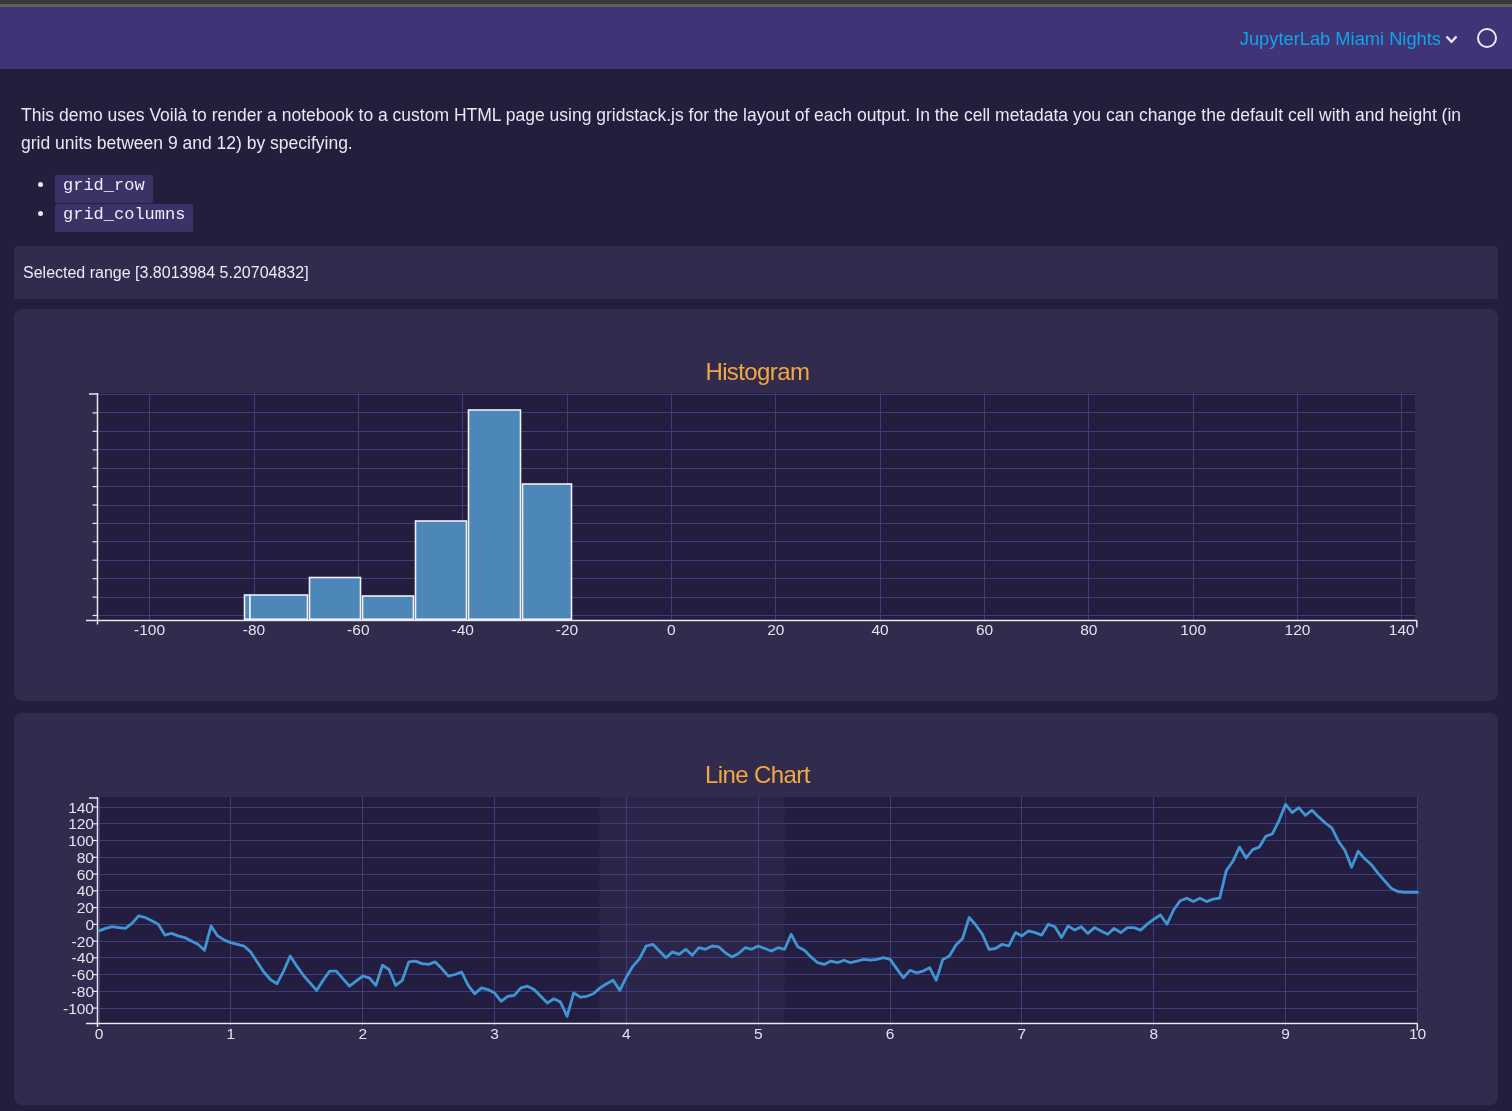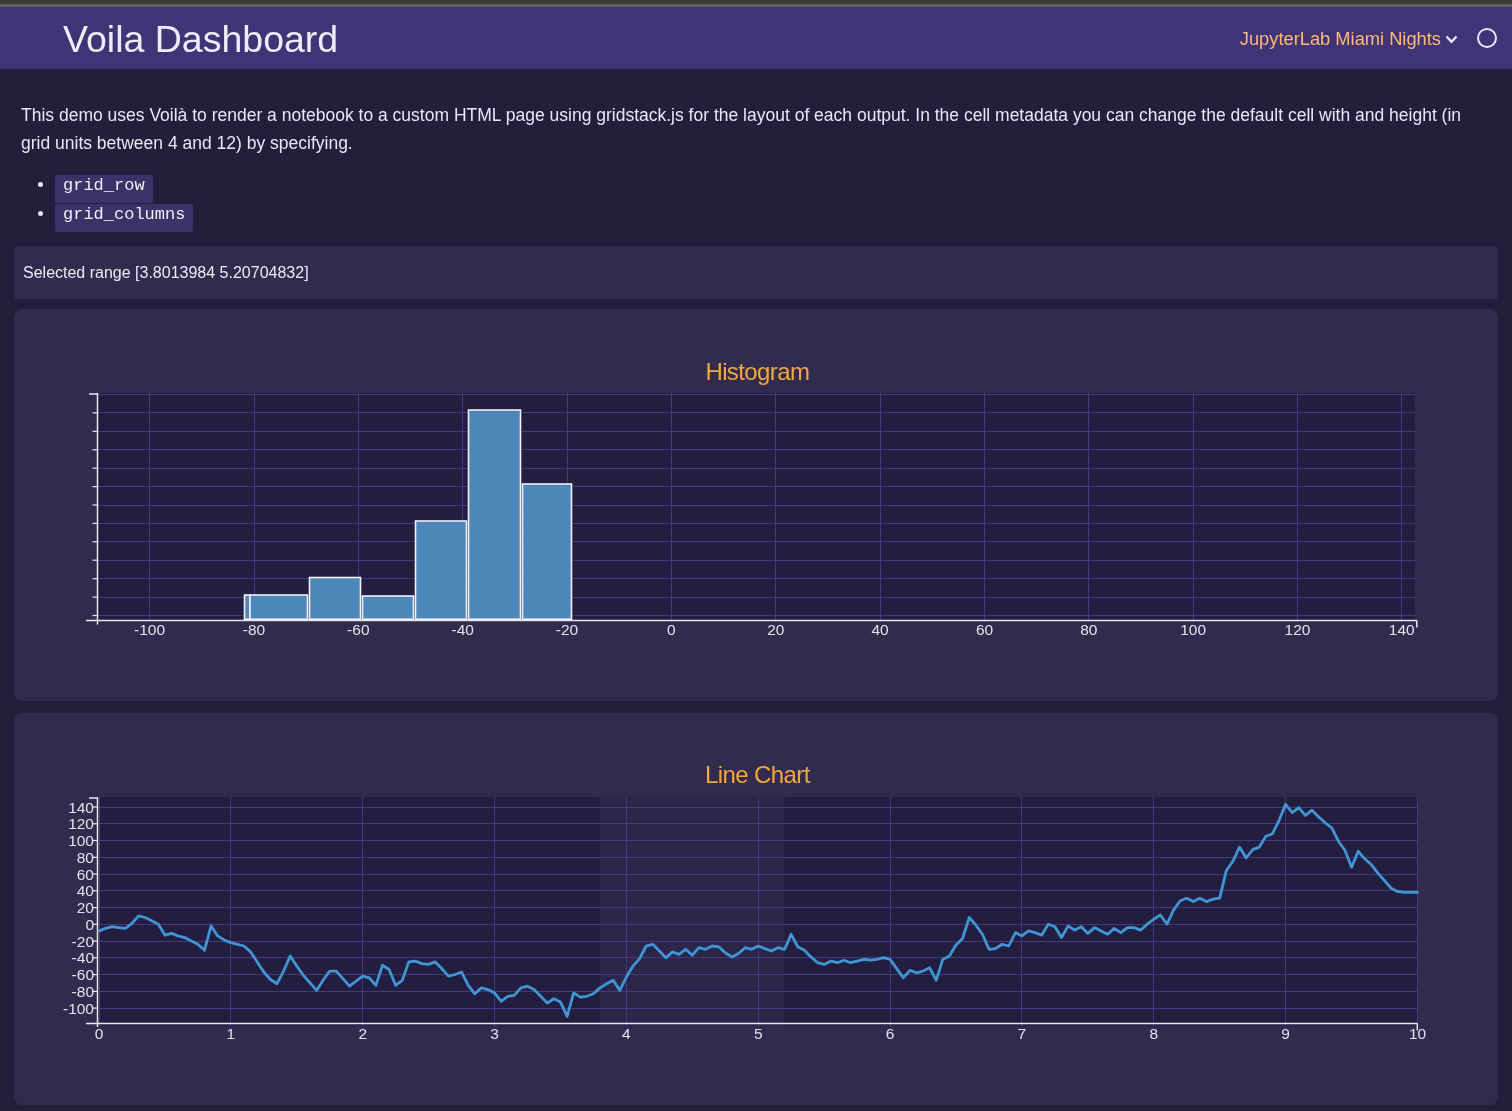--- a/index.html
+++ b/index.html
@@ -3,21 +3,21 @@
 <meta charset="utf-8">
 <title>Voila Dashboard</title>
 <style>
   * { margin:0; padding:0; box-sizing:border-box; }
   html,body { width:1512px; height:1111px; background:#221e3b;
     font-family:"Liberation Sans", sans-serif; overflow:hidden; }
   .strip1 { position:absolute; left:0; top:0; width:1512px; height:4px; background:#3a3a3a; }
   .strip2 { position:absolute; left:0; top:4px; width:1512px; height:3px; background:#606060; }
   .header { position:absolute; left:0; top:7px; width:1512px; height:62px; background:#403476; }
   .htitle { position:absolute; left:63px; top:10.5px; font-size:37.5px; color:#eeecf8; font-weight:400; }
-  .hright { position:absolute; right:71px; top:21px; font-size:18.3px; color:#fdba74; }
+  .hright { position:absolute; right:71px; top:21px; font-size:18.3px; color:#0ea5e9; }
   .chev { position:absolute; right:54px; top:28px; }
   .circ { position:absolute; right:15px; top:20.5px; width:20px; height:20px;
           border:2.4px solid #e8e8fa; border-radius:50%; }
   .intro { position:absolute; left:21px; top:100.5px; width:1472px; font-size:17.5px;
            line-height:28px; color:#e9e7f3; }
   ul { position:absolute; left:21px; top:171px; list-style:disc; color:#e9e7f3; padding-left:34px; }
   li { margin:0; padding:0; font-size:17px; line-height:27.6px; }
   li code { font-family:"Liberation Mono", monospace; font-size:17px; color:#efedf8;
             background:#3b3267; padding:1px 8px 8px 8px; border-radius:2px; }
   .rangebox { position:absolute; left:14px; top:246px; width:1484px; height:53px;
@@ -26,28 +26,27 @@
   .panel { position:absolute; left:14px; width:1484px; height:392px;
            background:#312b4e; border-radius:8px; }
   .tick { font-family:"Liberation Sans", sans-serif; font-size:15.5px; fill:#e2e2ec; }
   .title { font-family:"Liberation Sans", sans-serif; font-size:24px; letter-spacing:-0.6px; fill:#f2a83e; }
 </style>
 </head>
 <body>
 <div class="strip1"></div>
 <div class="strip2"></div>
 <div class="header">
-  <div class="htitle">Voila Dashboard</div>
   <div class="hright">JupyterLab Miami Nights</div>
   <svg class="chev" width="13" height="9" viewBox="0 0 13 9">
       <path d="M1.5 1.5 L6.5 6.8 L11.5 1.5" fill="none" stroke="#e8e8fa" stroke-width="2.4"></path>
     </svg>
   <div class="circ"></div>
 </div>
-<p class="intro">This demo uses Voilà to render a notebook to a custom HTML page using gridstack.js for the layout of each output. In the cell metadata you can change the default cell with and height (in grid units between 4 and 12) by specifying.</p>
+<p class="intro">This demo uses Voilà to render a notebook to a custom HTML page using gridstack.js for the layout of each output. In the cell metadata you can change the default cell with and height (in grid units between 9 and 12) by specifying.</p>
 <ul>
   <li><code>grid_row</code></li>
   <li><code>grid_columns</code></li>
 </ul>
 <div class="rangebox">Selected range [3.8013984 5.20704832]</div>
 <div class="panel" style="top:309px;">
 <svg width="1484" height="392" viewBox="0 0 1484 392">
 <rect x="83.0" y="84.0" width="1318.0" height="228.5" fill="#231e40"></rect>
 <line x1="83.0" y1="85.5" x2="1401.0" y2="85.5" stroke="#423b7e" stroke-width="1" shape-rendering="crispEdges"></line>
 <line x1="83.0" y1="103.9" x2="1401.0" y2="103.9" stroke="#423b7e" stroke-width="1" shape-rendering="crispEdges"></line>

